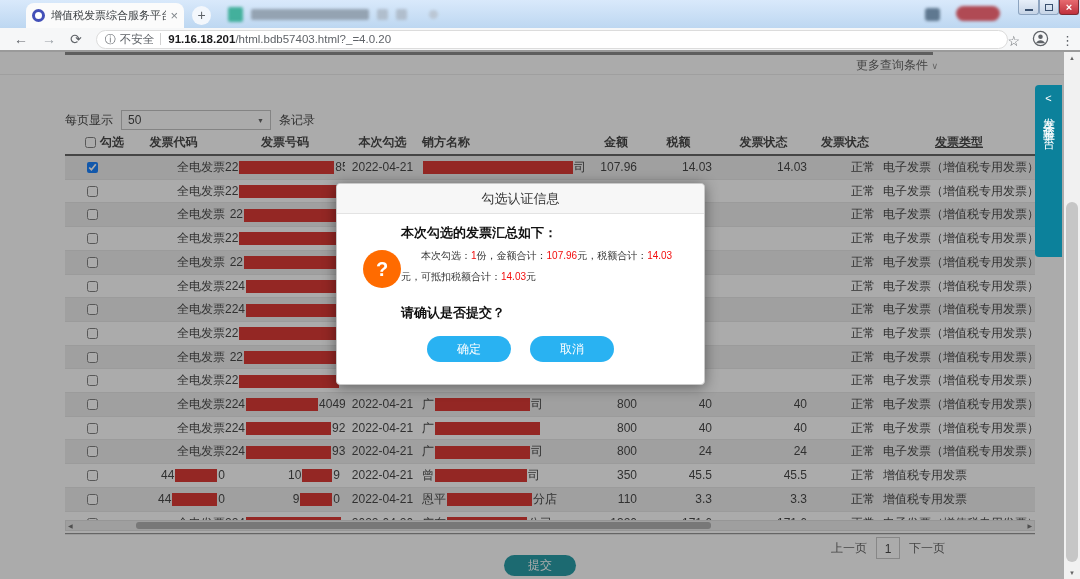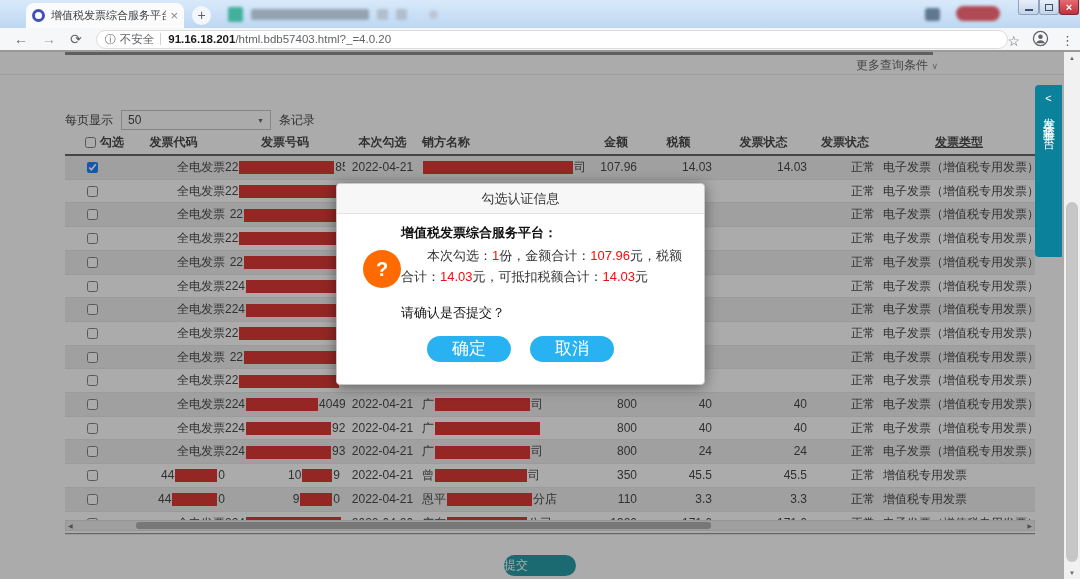--- a/index.html
+++ b/index.html
@@ -101,21 +101,21 @@
   .hscroll .thumb { position:absolute; left:70px; top:1px; width:575px; height:7px; background:#aaa; border-radius:3px; }
   .hscroll .arr { position:absolute; top:1px; font-size:6px; color:#666; line-height:8px; }
   .hscroll .arr.l { left:2px; } .hscroll .arr.r { right:2px; }
   .footer-divider { position:absolute; left:65px; top:481px; width:970px; border-top:1px solid #8a8a8a; }
   .footer-summary { position:absolute; left:65px; top:488px; font-size:12px; color:#333; }
   .pagination { position:absolute; right:135px; top:485px; display:flex; align-items:center; gap:9px;
                 font-size:12px; color:#555; }
   .page-box { width:24px; height:22px; border:1px solid #c3c3c3; background:#fff; text-align:center;
               line-height:22px; color:#333; }
   .submit-btn { position:absolute; left:504px; top:503px; width:72px; height:21px; background:#11939f;
-                border-radius:11px; color:#fff; font-size:12px; line-height:21px; cursor:pointer; }
+                border-radius:11px; color:#fff; font-size:12px; text-align:center; line-height:21px; cursor:pointer; }
 
   
   .side-tab { position:absolute; right:18px; top:33px; width:27px; height:172px; background:#0c819b;
               border-radius:4px 0 0 4px; z-index:45; color:#fff; text-align:center; padding-top:7px;
               cursor:pointer; }
   .side-tab .arrow { font-size:11px; display:block; margin-bottom:4px; }
   .side-tab .vtext { writing-mode:vertical-lr; text-orientation:upright; font-size:12px; letter-spacing:4px; }
   .vscroll { position:absolute; right:0; top:0; width:16px; height:527px; background:#f1f1f1; z-index:44; }
   .vscroll .arr { position:absolute; left:0; width:16px; text-align:center; font-size:6px; color:#666; }
   .vscroll .arr.up { top:3px; } .vscroll .arr.down { bottom:3px; }
@@ -126,26 +126,26 @@
 
   
   .modal { position:absolute; left:330px; top:131px; width:369px; height:202px; background:#fff;
            border:1px solid #c9c9c9; border-radius:4px; box-shadow:0 2px 14px rgba(0,0,0,.45); z-index:50;margin-left:6px; }
   .modal-header { height:30px; background:#f7f7f7; border-bottom:1px solid #e3e3e3; border-radius:4px 4px 0 0;
                   text-align:center; line-height:30px; font-size:13px; color:#333; }
   .modal-heading { position:absolute; left:64px; top:40px; font-size:13px; font-weight:bold; color:#111; }
   .modal-qicon { position:absolute; left:26px; top:66px; width:38px; height:38px; border-radius:50%;
                  background:#ff6b00; color:#fff; font-size:20px; font-weight:bold; text-align:center;
                  line-height:38px; }
-  .modal-summary { position:absolute; left:64px; top:61px; right:22px; font-size:13px; color:#333;
+  .modal-summary { position:absolute; left:64px; top:61px; right:22px; font-size:10px; color:#333;
                    line-height:21px; text-indent:2em; }
   .modal-summary .red-num { color:#f20d0d; }
-  .modal-confirm { position:absolute; left:64px; top:120px; font-size:13px; font-weight:normal; color:#111; }
+  .modal-confirm { position:absolute; left:64px; top:120px; font-size:13px; font-weight:bold; color:#111; }
   .modal-btns { position:absolute; left:0; top:152px; width:100%; display:flex; justify-content:center; gap:19px; }
-  .m-btn { width:84px; height:26px; border-radius:13px; background:#29b2f2; color:#fff; font-size:17px;
+  .m-btn { width:84px; height:26px; border-radius:13px; background:#29b2f2; color:#fff; font-size:12px;
            text-align:center; line-height:26px; cursor:pointer; }
 </style>
 </head>
 <body>
 
 <div class="screen">
 
   <div class="titlebar">
     <div class="tab">
       <span class="favicon"></span>
@@ -438,38 +438,43 @@
         </tbody>
     </table>
 
     <div class="hscroll">
       <span class="arr l">◀</span>
       <span class="thumb"></span>
       <span class="arr r">▶</span>
     </div>
 
     <div class="footer-divider"></div>
+    <div class="pagination">
+      <span>上一页</span>
+      <span class="page-box">1</span>
+      <span>下一页</span>
+    </div>
     <div class="submit-btn">提交</div>
 
     <div class="vscroll">
       <span class="arr up">▲</span>
       <span class="thumb"></span>
       <span class="arr down">▼</span>
     </div>
 
     <div class="overlay"></div>
 
     <div class="side-tab">
       <span class="arrow">&lt;</span>
       <span class="vtext">发票查验平台</span>
     </div>
 
     <div class="modal">
       <div class="modal-header">勾选认证信息</div>
-      <div class="modal-heading">增值税发票综合服务平台：</div>
+      <div class="modal-heading">本次勾选的发票汇总如下：</div>
       <div class="modal-qicon">?</div>
       <div class="modal-summary"><span>本次勾选：</span><span class="red-num">1</span><span>份，金额合计：</span><span class="red-num">107.96</span><span>元，税额合计：</span><span class="red-num">14.03</span><span>元，可抵扣税额合计：</span><span class="red-num">14.03</span><span>元</span></div>
       <div class="modal-confirm">请确认是否提交？</div>
       <div class="modal-btns">
         <div class="m-btn">确定</div>
         <div class="m-btn">取消</div>
       </div>
     </div>
   </div>
 </div>

